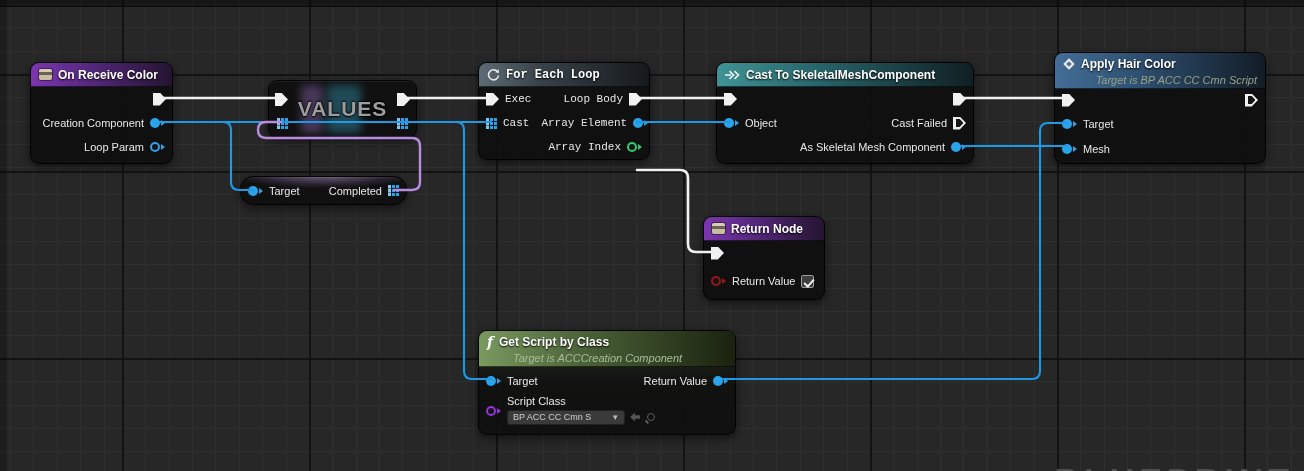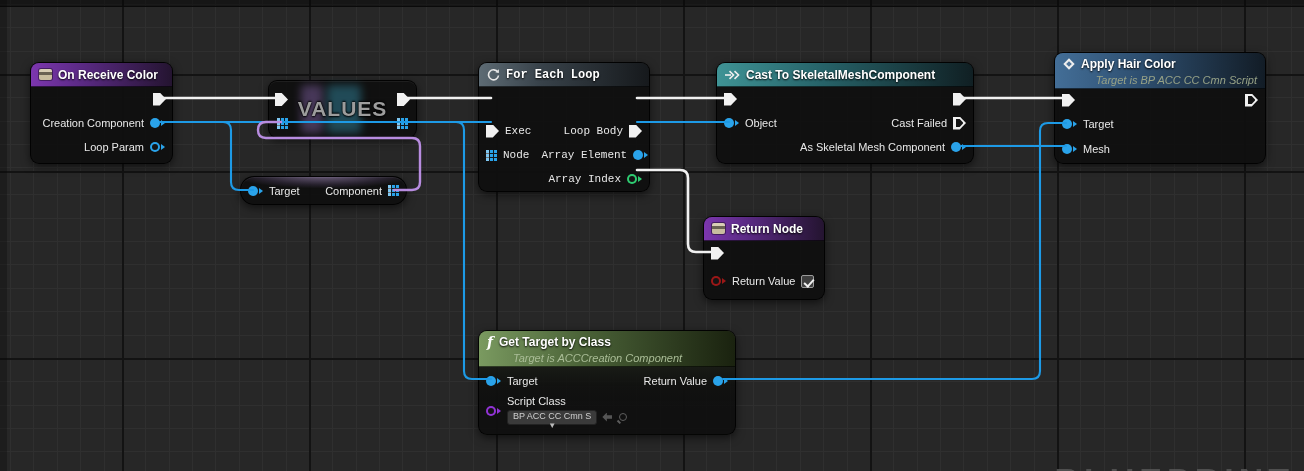--- a/index.html
+++ b/index.html
@@ -86,22 +86,22 @@
   #n-values .abs{position:absolute;}
 
   
   #n-instances{border-radius:14px;overflow:hidden;}
   #n-instances::before{content:"";position:absolute;inset:0;border-radius:14px;
     background:radial-gradient(ellipse 75% 70% at 50% -10%,rgba(205,175,235,.55),rgba(140,110,175,.18) 55%,transparent 75%);}
   #n-instances .row{height:27px;position:relative;}
 
   
   #n-getscript{background:linear-gradient(180deg,rgba(88,108,66,.28),rgba(20,24,14,.1) 55%,transparent 75%),rgba(15,15,15,.93);}
-  .dropdown{display:flex;align-items:center;gap:0;background:#3a3a3a;border:1px solid #222;
-    border-radius:3px;height:15px;padding:0 5px;color:#cfcfcf;font-size:9px;white-space:nowrap;flex-direction:column;}
+  .dropdown{display:flex;align-items:center;gap:20px;background:#3a3a3a;border:1px solid #222;
+    border-radius:3px;height:15px;padding:0 5px;color:#cfcfcf;font-size:9px;white-space:nowrap;}
   .dd-caret{font-size:8px;color:#bbb;}
   .ic-back{width:10px;height:9px;background:#555;clip-path:polygon(0 50%,45% 0,45% 30%,100% 30%,100% 70%,45% 70%,45% 100%);}
   .ic-mag{position:relative;width:11px;height:11px;}
   .ic-mag::before{content:"";position:absolute;right:1px;top:1px;width:6px;height:6px;border:1.6px solid #5d5d5d;border-radius:50%;}
   .ic-mag::after{content:"";position:absolute;left:0;bottom:0;width:4px;height:1.8px;background:#5d5d5d;transform:rotate(45deg);}
 
   #wires{position:absolute;left:0;top:0;width:1304px;height:471px;pointer-events:none;}
   .watermark{position:absolute;top:461px;right:10px;font-size:34px;font-weight:bold;letter-spacing:5px;color:#575757;opacity:.85;}
 
   .hdr .sub.olive{color:#97a287;text-align:right;}
@@ -142,49 +142,49 @@
     <span class="p-exec abs" style="right:6px;top:12px;"></span>
     <span class="p-grid abs" style="left:8px;top:37px;--c:#2aa3ea;"></span>
     <span class="p-grid abs" style="right:8px;top:37px;--c:#2aa3ea;"></span>
   </div>
 
   <div class="node" id="n-instances" style="left:240px;top:176px;width:167px;height:29px;">
     <div class="row" style="height:27px;">
       <span class="p-dot" style="--c:#2aa3ea"></span>
       <span class="lbl">Target</span>
       <span class="grow"></span>
-      <span class="lbl">Component</span>
+      <span class="lbl">Completed</span>
       <span class="p-grid" style="--c:#2aa3ea"></span>
     </div>
   </div>
 
   <div class="node" style="left:478px;top:62px;width:172px;font-family:Liberation Mono, monospace;">
     <div class="hdr hdr-gray">
       <svg class="ic" width="13" height="13" viewBox="0 0 13 13">
         <path d="M10.8 4.2 A5 5 0 1 0 11.5 7.5" fill="none" stroke="#e8e8e8" stroke-width="1.6"></path>
         <path d="M11.9 1.2 L11.9 5 L8.3 4.2 Z" fill="#e8e8e8"></path>
       </svg>
       <span class="t">For Each Loop</span>
     </div>
-    <div class="rows" style="padding-bottom:0;margin-top:32px;">
+    <div class="rows" style="padding-bottom:0;">
       <div class="row">
         <span class="sidegrp">
             <span class="p-exec"></span>
             <span class="lbl">Exec</span>
           </span>
         <span class="grow"></span>
         <span class="sidegrp">
             <span class="lbl">Loop Body</span>
             <span class="p-exec"></span>
           </span>
       </div>
       <div class="row">
         <span class="sidegrp">
             <span class="p-grid" style="--c:#2aa3ea"></span>
-            <span class="lbl">Node</span>
+            <span class="lbl">Cast</span>
           </span>
         <span class="grow"></span>
         <span class="sidegrp">
             <span class="lbl">Array Element</span>
             <span class="p-dot" style="--c:#2aa3ea"></span>
           </span>
       </div>
       <div class="row out">
           <span class="lbl">Array Index</span>
           <span class="p-dot hollow" style="--c:#2ecc71"></span>
@@ -261,21 +261,21 @@
         <span class="p-dot hollow" style="--c:#9b1717"></span>
         <span class="lbl">Return Value</span>
         <span class="chk checked"></span>
       </div>
     </div>
   </div>
 
   <div class="node" id="n-getscript" style="left:478px;top:330px;width:258px;">
     <div class="hdr hdr-green two">
       <span class="ic ic-fx">f</span>
-      <span class="t">Get Target by Class</span>
+      <span class="t">Get Script by Class</span>
       <span class="sub lightgreen">Target is ACCCreation Component</span>
     </div>
     <div class="rows" style="padding-bottom:8px;">
       <div class="row" style="height:27px;">
         <span class="sidegrp">
             <span class="p-dot" style="--c:#2aa3ea"></span>
             <span class="lbl">Target</span>
           </span>
         <span class="grow"></span>
         <span class="sidegrp">

